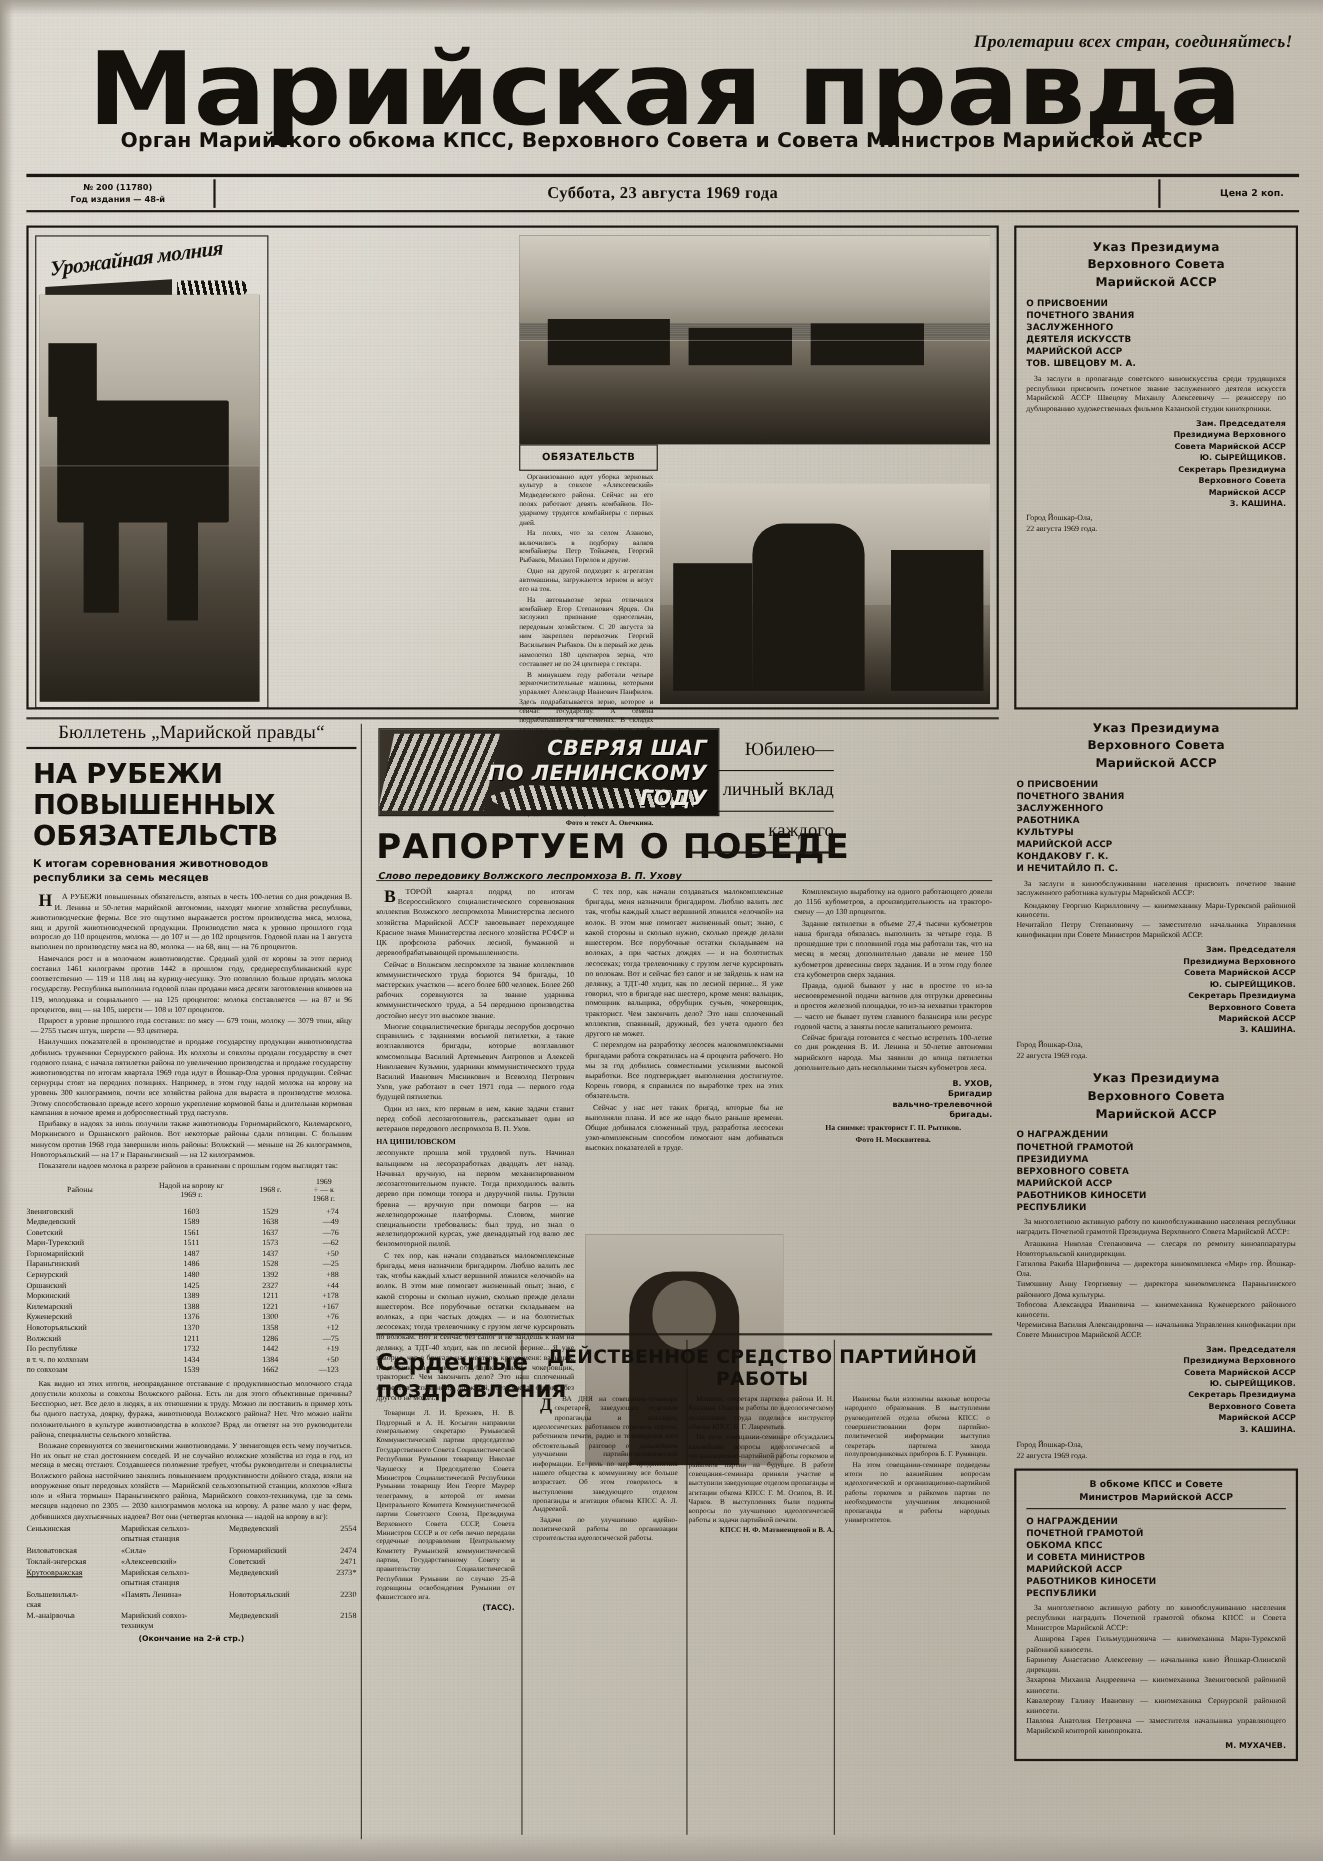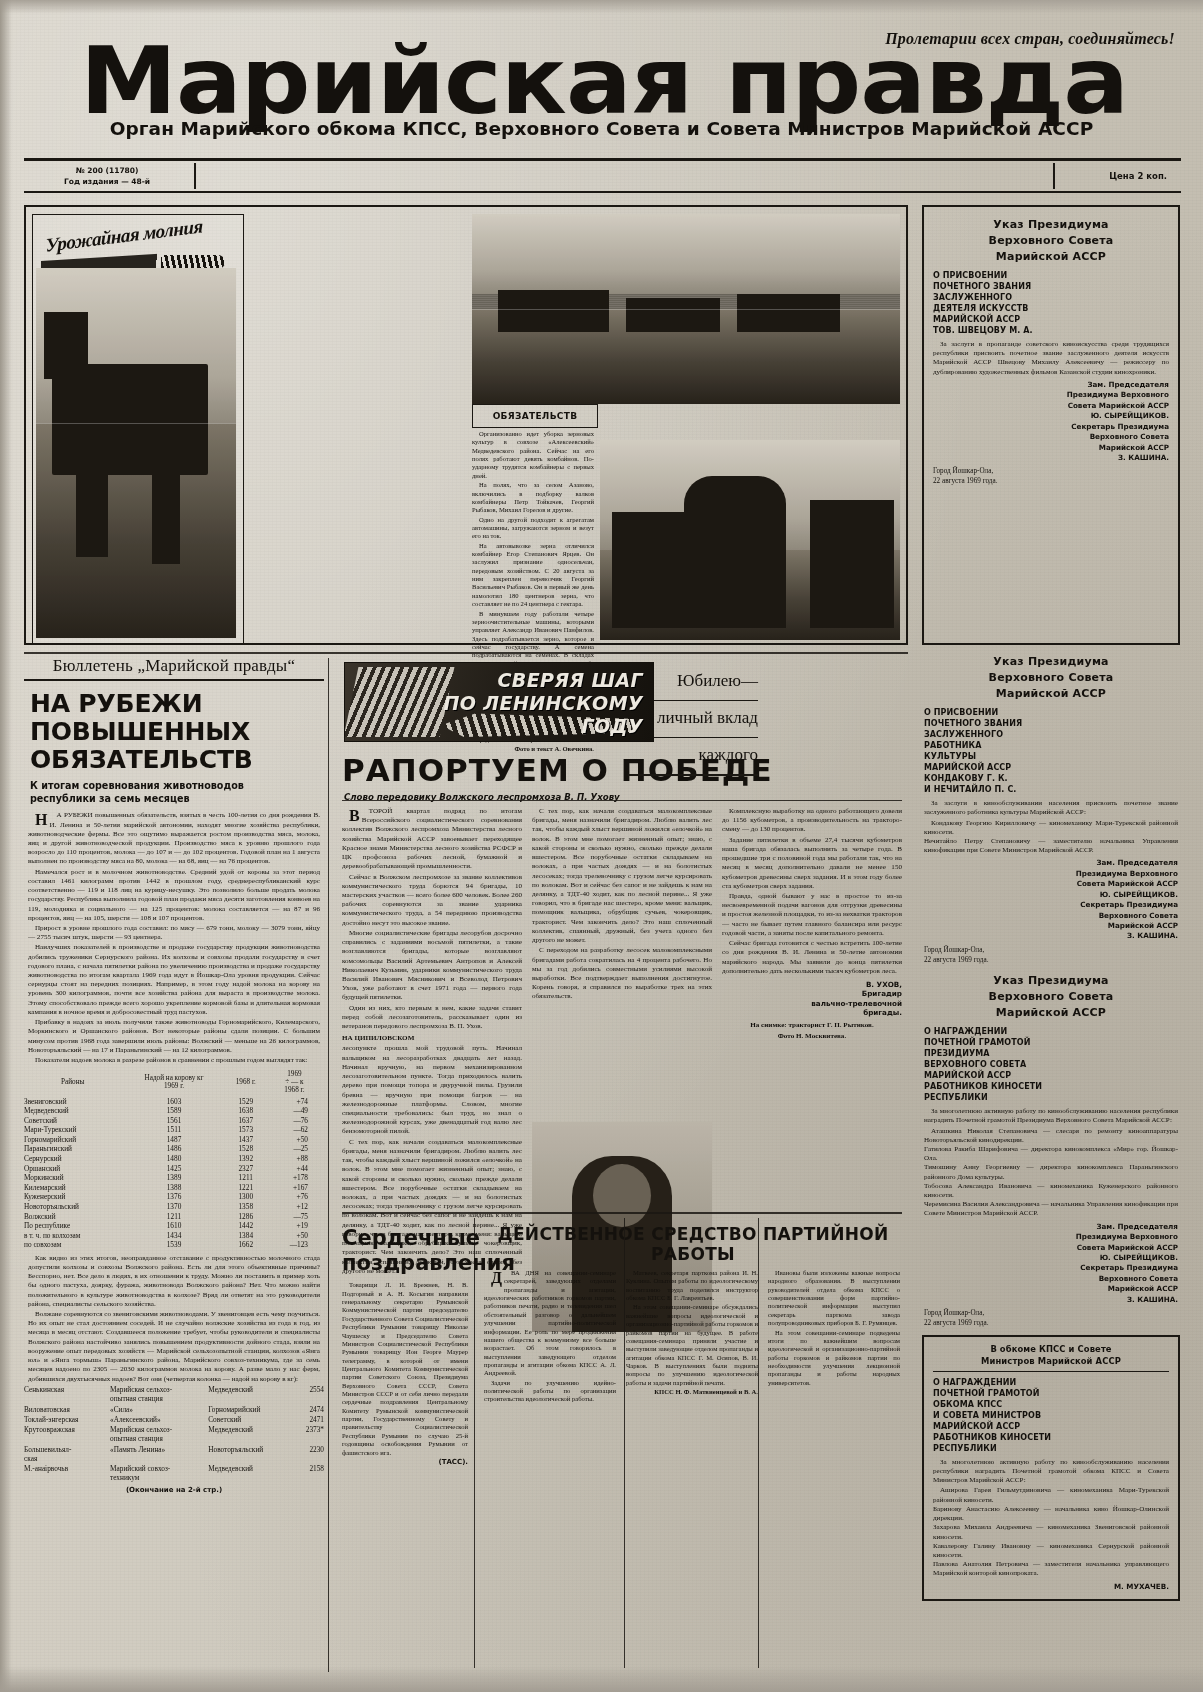--- a/index.html
+++ b/index.html
@@ -187,20 +187,21 @@
   <div class="pad" id="masthead">
     <div class="slogan">Пролетарии всех стран, соединяйтесь!</div>
     <div class="title">Марийская правда</div>
     <div class="subtitle">Орган Марийского обкома КПСС, Верховного Совета и Совета Министров Марийской АССР</div>
     <div id="rulebar">
       <div class="cell issue">
         <span>№ 200 (11780)</span>
         <span>Год издания — 48-й</span>
       </div>
       <div class="vsep" style="left:170px"></div>
+      <div class="cell dateline">Суббота, 23 августа 1969 года</div>
       <div class="vsep" style="right:126px"></div>
       <div class="cell price">Цена 2 коп.</div>
     </div>
   </div>
 
   <div class="pad" id="topblock"></div>
 
   <div class="pad" id="lightning">
     <div class="logo">
       <span class="script">Урожайная молния</span>
@@ -474,21 +475,21 @@
               <td class="d">+12</td>
             </tr>
             <tr>
               <td class="">Волжский</td>
               <td class="n">1211</td>
               <td class="n">1286</td>
               <td class="d">—75</td>
             </tr>
             <tr>
               <td class="">По республике</td>
-              <td class="n">1610</td>
+              <td class="n">1732</td>
               <td class="n">1442</td>
               <td class="d">+19</td>
             </tr>
             <tr>
               <td class="">в т. ч. по колхозам</td>
               <td class="n">1434</td>
               <td class="n">1384</td>
               <td class="d">+50</td>
             </tr>
             <tr>
@@ -520,21 +521,21 @@
               <td style="white-space: pre-line;">Горномарийский</td>
               <td class="v" style="white-space: pre-line;">2474</td>
             </tr>
             <tr>
               <td style="white-space: pre-line;">Токлай-энгерская</td>
               <td style="white-space: pre-line;">«Алексеевский»</td>
               <td style="white-space: pre-line;">Советский</td>
               <td class="v" style="white-space: pre-line;">2471</td>
             </tr>
             <tr>
-              <td style="white-space: pre-line;">Крутоовражская</td>
+              <td style="white-space: pre-line; text-decoration: underline;">Крутоовражская</td>
               <td style="white-space: pre-line;">Марийская сельхоз-
 опытная станция</td>
               <td style="white-space: pre-line;">Медведевский</td>
               <td class="v" style="white-space: pre-line;">2373*</td>
             </tr>
             <tr>
               <td style="white-space: pre-line;">Большевильял-
 ская</td>
               <td style="white-space: pre-line;">«Память Ленина»</td>
               <td style="white-space: pre-line;">Новоторъяльский</td>
@@ -578,20 +579,21 @@
         <p>Многие социалистические бригады лесорубов досрочно справились с заданиями восьмой пятилетки, а такие возглавляются бригады, которые возглавляют комсомольцы Василий Артемьевич Антропов и Алексей Николаевич Кузьмин, ударники коммунистического труда Василий Иванович Мясникович и Всеволод Петрович Ухов, уже работают в счет 1971 года — первого года будущей пятилетки.</p>
         <p>Один из них, кто первым в нем, какие задачи ставит перед собой лесозаготовитель, рассказывает один из ветеранов передового леспромхоза В. П. Ухов.</p>
         <p class="bold" style="text-indent:0;margin-top:3px">НА ЦИПИЛОВСКОМ</p>
         <p style="text-indent:0">лесопункте прошла мой трудовой путь. Начинал вальщиком на лесоразработках двадцать лет назад. Начинал вручную, на первом механизированном лесозаготовительном пункте. Тогда приходилось валить дерево при помощи топора и двуручной пилы. Грузили бревна — вручную при помощи багров — на железнодорожные платформы. Словом, многие специальности требовались: был труд, но знал о железнодорожной курсах, уже двенадцатый год валю лес бензомоторной пилой.</p>
         <p>С тех пор, как начали создаваться малокомплексные бригады, меня назначили бригадиром. Люблю валить лес так, чтобы каждый хлыст вершиной ложился «елочкой» на волок. В этом мне помогает жизненный опыт; знаю, с какой стороны и сколько нужно, сколько прежде делали вшестером. Все порубочные остатки складываем на волоках, а при частых дождях — и на болотистых лесосеках; тогда трелевочнику с грузом легче курсировать по волокам. Вот и сейчас без сапог и не зайдешь к нам на делянку, а ТДТ-40 ходит, как по лесной перине... Я уже говорил, что в бригаде нас шестеро, кроме меня: вальщик, помощник вальщика, обрубщик сучьев, чокеровщик, тракторист. Чем закончить дело? Это наш сплоченный коллектив, спаянный, дружный, без учета одного без другого не может.</p>
       </div>
 
       <div style="position:absolute;left:198px;top:155px;width:180px" class="col-text">
         <p>С тех пор, как начали создаваться малокомплексные бригады, меня назначили бригадиром. Люблю валить лес так, чтобы каждый хлыст вершиной ложился «елочкой» на волок. В этом мне помогает жизненный опыт; знаю, с какой стороны и сколько нужно, сколько прежде делали вшестером. Все порубочные остатки складываем на волоках, а при частых дождях — и на болотистых лесосеках; тогда трелевочнику с грузом легче курсировать по волокам. Вот и сейчас без сапог и не зайдешь к нам на делянку, а ТДТ-40 ходит, как по лесной перине... Я уже говорил, что в бригаде нас шестеро, кроме меня: вальщик, помощник вальщика, обрубщик сучьев, чокеровщик, тракторист. Чем закончить дело? Это наш сплоченный коллектив, спаянный, дружный, без учета одного без другого не может.</p>
         <p>С переходом на разработку лесосек малокомплексными бригадами работа сократилась на 4 процента рабочего. Но мы за год добились совместными усилиями высокой выработки. Все подтверждает выполнения достигнутое. Корень говоря, я справился по выработке трех на этих обязательств.</p>
+        <p>Сейчас у нас нет таких бригад, которые бы не выполняли плана. И все же надо было раньше времени. Общие добивался сложенный труд, разработка лесосеки узко-комплексным способом помогают нам добиваться высоких показателей в труде.</p>
       </div>
 
       <div style="position:absolute;left:388px;top:155px;width:180px" class="col-text">
         <p>Комплексную выработку на одного работающего довели до 1156 кубометров, а производительность на тракторо-смену — до 130 процентов.</p>
         <p>Задание пятилетки в объеме 27,4 тысячи кубометров наша бригада обязалась выполнить за четыре года. В прошедшие три с половиной года мы работали так, что на месяц в месяц дополнительно давали не менее 150 кубометров древесины сверх задания. И в этом году более ста кубометров сверх задания.</p>
         <p>Правда, одной бывают у нас в простое то из-за несвоевременной подачи вагонов для отгрузки древесины и простоя железной площадки, то из-за нехватки тракторов — часто не бывает путем главного балансира или ресурс годовой части, а заняты после капитального ремонта.</p>
         <p>Сейчас бригада готовится с честью встретить 100-летие со дня рождения В. И. Ленина и 50-летие автономии марийского народа. Мы заявили до конца пятилетки дополнительно дать несколькими тысяч кубометров леса.</p>
         <p class="sign" style="white-space:pre-line;margin-top:4px">В. УХОВ,
 Бригадир
 вальчно-трелевочной

